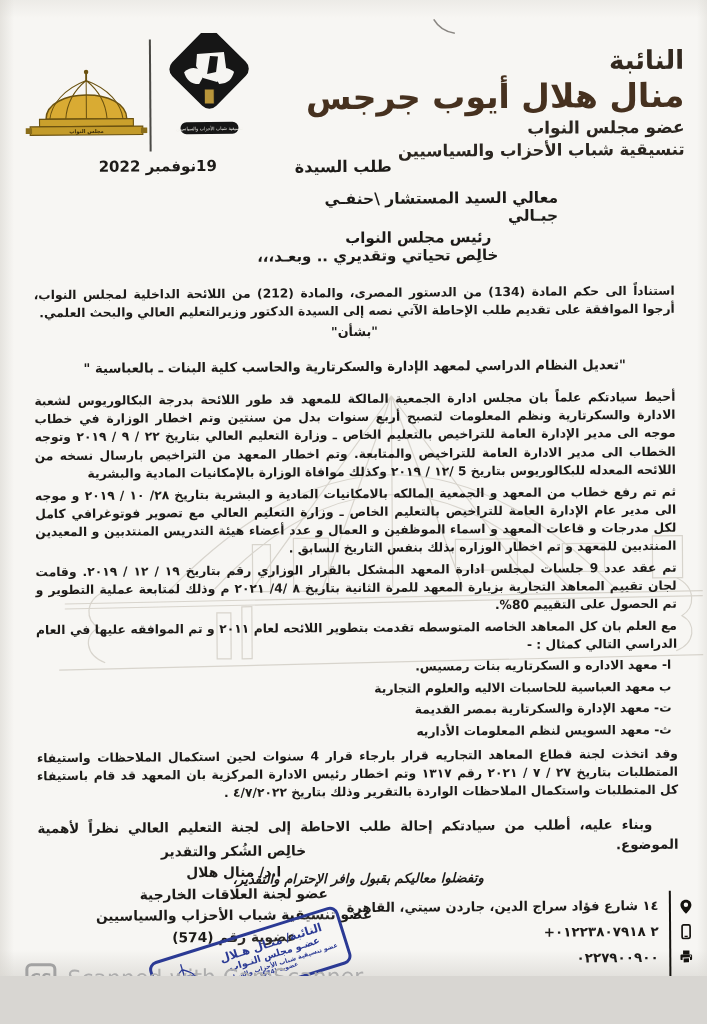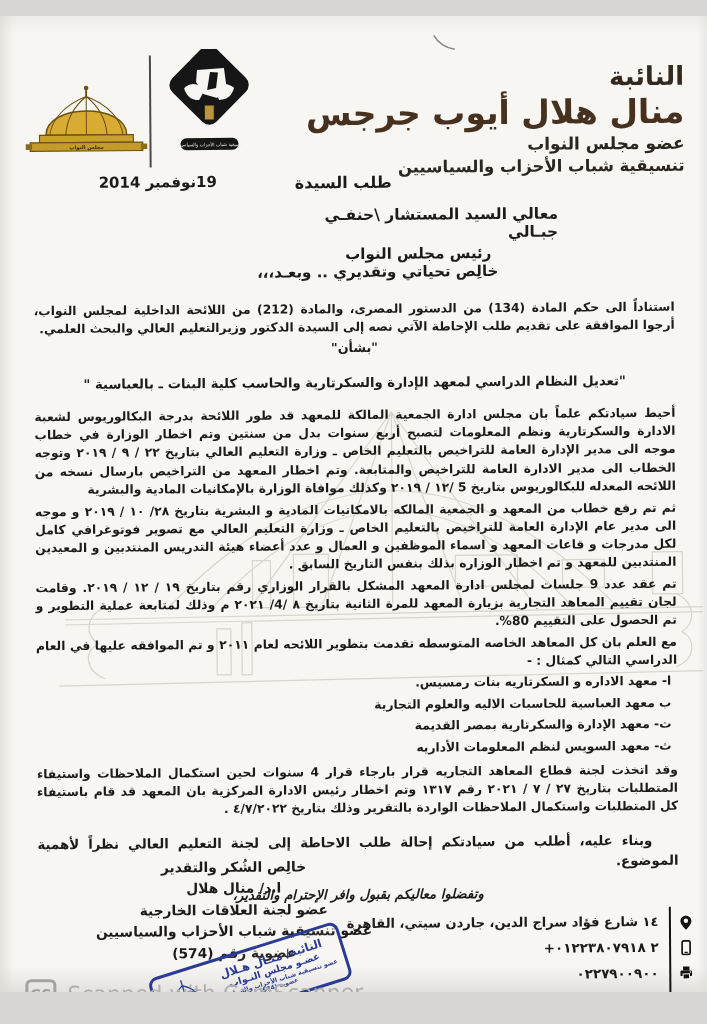--- a/index.html
+++ b/index.html
@@ -1,18 +1,18 @@
 <!DOCTYPE html>
 <html lang="ar"><head>
 <meta charset="utf-8">
 <style>
   * { margin:0; padding:0; box-sizing:border-box; }
   html,body { background:#d8d6d2; }
   .page {
-    position:relative; width:707px; height:976px; margin:16px auto;
+    position:relative; width:707px; height:976px; margin:0 auto;
     background:
       linear-gradient(90deg, rgba(214,211,205,.55) 0px, rgba(214,211,205,0) 14px),
       linear-gradient(270deg, rgba(222,220,215,.5) 0px, rgba(222,220,215,0) 10px),
       linear-gradient(0deg, rgba(210,208,203,.55) 0px, rgba(210,208,203,0) 26px),
       linear-gradient(180deg, rgba(226,224,219,.5) 0px, rgba(226,224,219,0) 18px),
       #f7f6f3;
     overflow:hidden;
     font-family:"DejaVu Sans", sans-serif;
     color:#1d1b18;
   }
@@ -142,21 +142,21 @@
       <rect x="19" y="5" width="62" height="62" rx="10" transform="rotate(45 50 36)" fill="#161616"></rect>
       <path d="M38,21 L65,19 L67,35 L58,49 L44,45 L37,33 Z" fill="#f6f5f2"></path>
       <path d="M51,23 L59,23.5 L57,39 L48,41 Z" fill="#161616"></path>
       <path d="M25,39 C33,32 41,35 45,42 L40,51 C31,51 27,46 25,39 Z" fill="#f6f5f2"></path>
       <path d="M75,39 C67,32 59,35 55,42 L60,51 C69,51 73,46 75,39 Z" fill="#f6f5f2"></path>
       <rect x="45" y="56" width="10" height="15" fill="#b8953a" stroke="#161616" stroke-width="1"></rect>
       <rect x="21" y="89" width="58" height="12" rx="6" fill="#161616"></rect>
       <text x="50" y="97.2" font-size="4.6" fill="#efeee9" text-anchor="middle">تنسيقية شباب الأحزاب والسياسيين</text>
     </svg>
 
-    <div class="hdr-date">19نوفمبر 2014</div>
+    <div class="hdr-date">19نوفمبر 2022</div>
     <div class="doc-type">طلب السيدة</div>
 
     <div class="addressee">
       <div class="l1">معالي السيد المستشار \حنفـي جبـالي</div>
       <div class="l2">رئيس مجلس النواب</div>
     </div>
     <div class="greeting">خالِص تحياتي وتقديري .. وبعـد،،،</div>
 
     <div class="body-col">
       <p>استناداً الى حكم المادة (134) من الدستور المصرى، والمادة (212) من اللائحة الداخلية لمجلس النواب، أرجوا الموافقة على تقديم طلب الإحاطة الآتي نصه إلى السيدة الدكتور وزيرالتعليم العالي والبحث العلمي.</p>

